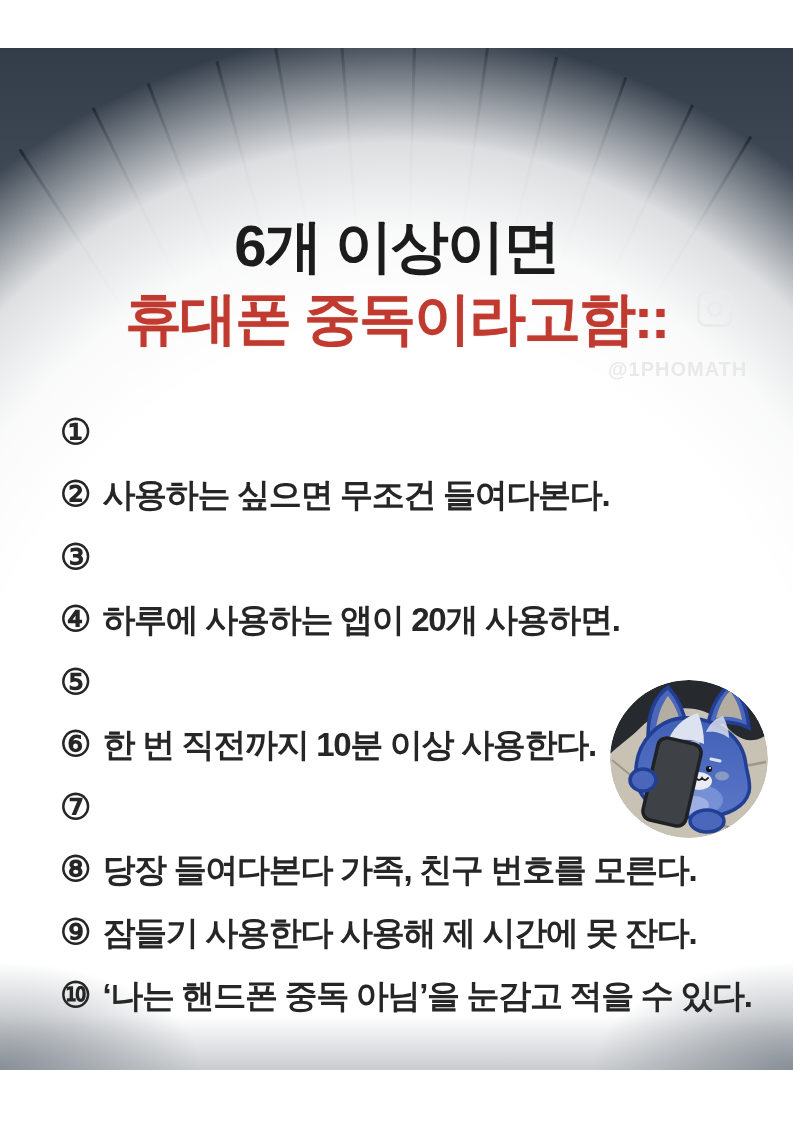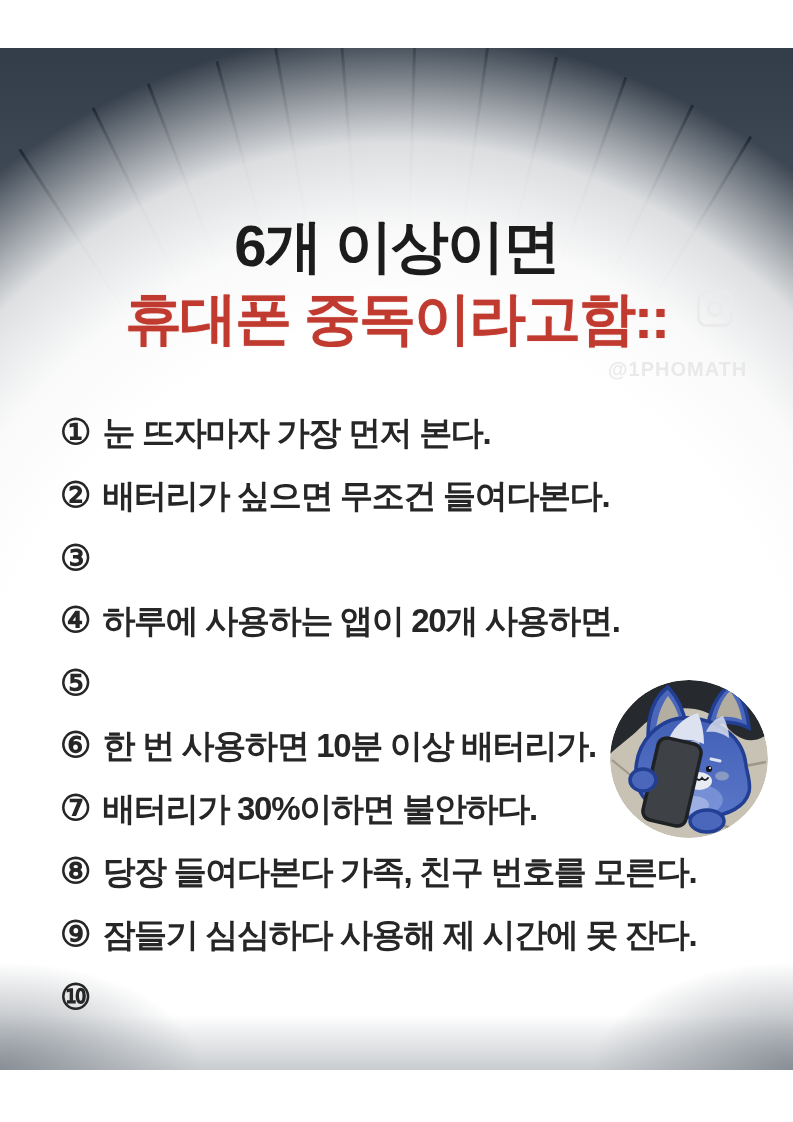--- a/index.html
+++ b/index.html
@@ -108,54 +108,53 @@
 
   <div class="ig-icon">
     <div class="ig-lens"></div>
     <div class="ig-dot"></div>
   </div>
   <div class="ig-handle">@1PHOMATH</div>
 
   <div class="list">
     <div class="row">
       <span class="num">①</span>
-      <span>눈 뜨자마자 가장 먼저 본다.</span>
     </div>
     <div class="row">
       <span class="num">②</span>
-      <span>배터리가 싶으면 무조건 들여다본다.</span>
+      <span>사용하는 싶으면 무조건 들여다본다.</span>
     </div>
     <div class="row">
       <span class="num">③</span>
     </div>
     <div class="row">
       <span class="num">④</span>
       <span>하루에 사용하는 앱이 20개 사용하면.</span>
     </div>
     <div class="row">
       <span class="num">⑤</span>
     </div>
     <div class="row">
       <span class="num">⑥</span>
-      <span>한 번 사용하면 10분 이상 배터리가.</span>
+      <span>한 번 직전까지 10분 이상 사용한다.</span>
     </div>
     <div class="row">
       <span class="num">⑦</span>
-      <span>배터리가 30%이하면 불안하다.</span>
     </div>
     <div class="row">
       <span class="num">⑧</span>
       <span>당장 들여다본다 가족, 친구 번호를 모른다.</span>
     </div>
     <div class="row">
       <span class="num">⑨</span>
-      <span>잠들기 심심하다 사용해 제 시간에 못 잔다.</span>
+      <span>잠들기 사용한다 사용해 제 시간에 못 잔다.</span>
     </div>
     <div class="row">
       <span class="num">⑩</span>
+      <span>‘나는 핸드폰 중독 아님’을 눈감고 적을 수 있다.</span>
     </div>
   </div>
 
   <div class="sticker">
     <svg viewBox="0 0 158 158" xmlns="http://www.w3.org/2000/svg">
       <defs>
         <linearGradient id="furG" x1="0" y1="0" x2="0" y2="1">
           <stop offset="0" stop-color="#4160b6"></stop>
           <stop offset="1" stop-color="#5a76c8"></stop>
         </linearGradient>

